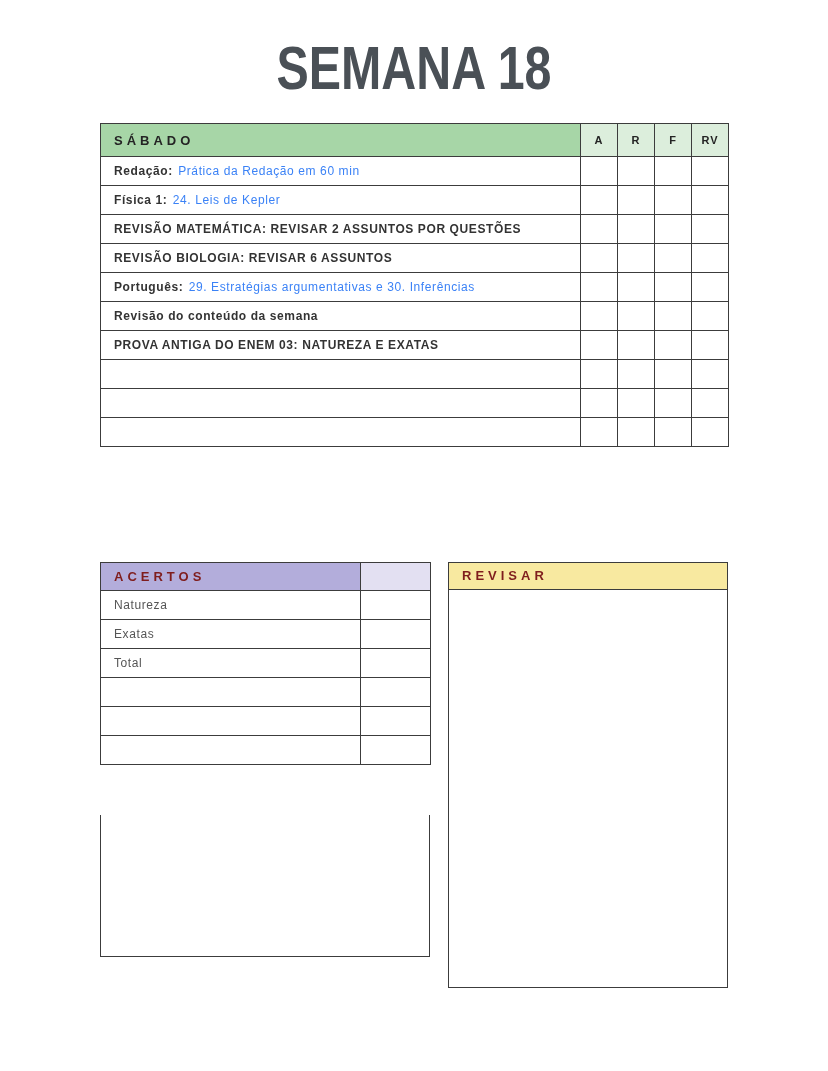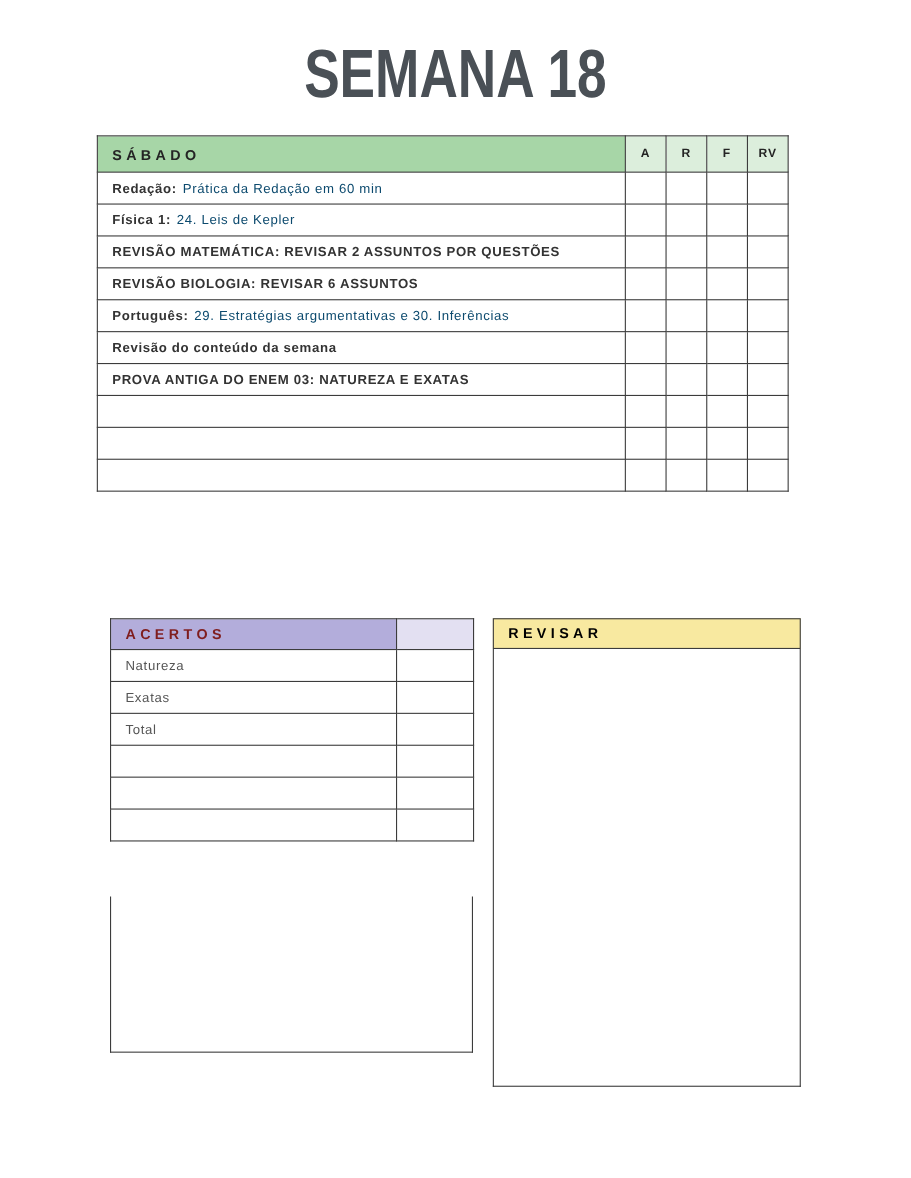--- a/index.html
+++ b/index.html
@@ -25,21 +25,21 @@
     transform: scaleX(0.78);
     letter-spacing: 0px;
     white-space: nowrap;
   }
   table { border-collapse: collapse; }
 
   
   .sched {
     position: absolute;
     top: 123px;
-    left: 88px;
+    left: 100px;
     width: 628px;
     table-layout: fixed;
     padding-left: 20px;
   }
   .sched th, .sched td {
     border: 1px solid #3c3c3c;
     overflow: hidden;
     white-space: nowrap;
   }
   .sched col.task-col { width: 480px; }
@@ -64,21 +64,21 @@
   .green .mark-hdr { background: #dceedc; }
   .teal  .day-name { background: #7fd5c9; }
   .teal  .mark-hdr { background: #d3eeea; }
   .task-row td { height: 29px; background: #ffffff; }
   .task {
     padding: 0 13px;
     font-size: 12px;
     text-align: left;
   }
   .task .b { font-weight: bold; color: #333333; letter-spacing: 0.6px; }
-  .task .n { color: #0c4a6e; letter-spacing: 0.6px; margin-left: 2px; }
+  .task .n { color: #3b82f6; letter-spacing: 0.6px; margin-left: 2px; }
 
   
   .acertos {
     position: absolute;
     top: 562px;
     left: 100px;
     width: 330px;
     table-layout: fixed;
   }
   .acertos th, .acertos td { border: 1px solid #3c3c3c; height: 29px; background: #ffffff; }
@@ -107,21 +107,21 @@
   
   .panel { position: absolute; }
   .panel-header {
     border: 1px solid #3c3c3c;
     height: 28px;
     line-height: 26px;
     padding: 0 13px;
     font-size: 13px;
     font-weight: bold;
     letter-spacing: 4px;
-    color: #000000;
+    color: #7f1d1d;
   }
   .panel-body {
     border: 1px solid #3c3c3c;
     border-top: none;
     background: #ffffff;
   }
   .revisar { top: 562px; left: 448px; width: 280px; }
   .revisar .panel-body { height: 398px; }
   .duvidas { top: 815px; left: 100px; width: 330px; }
   .duvidas .panel-body { height: 142px; }

